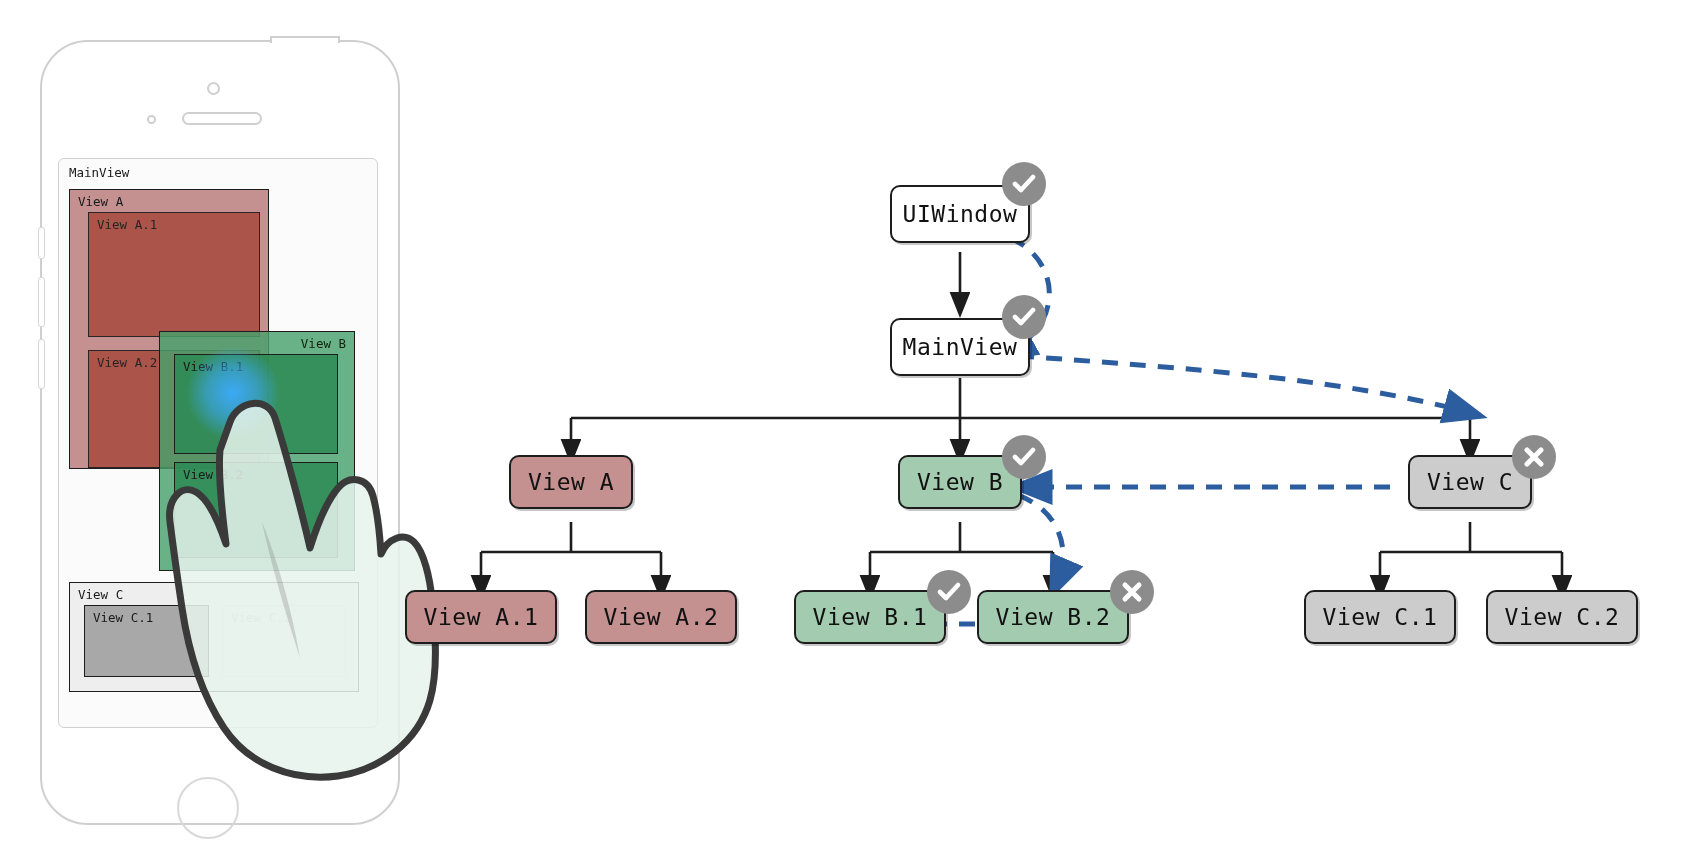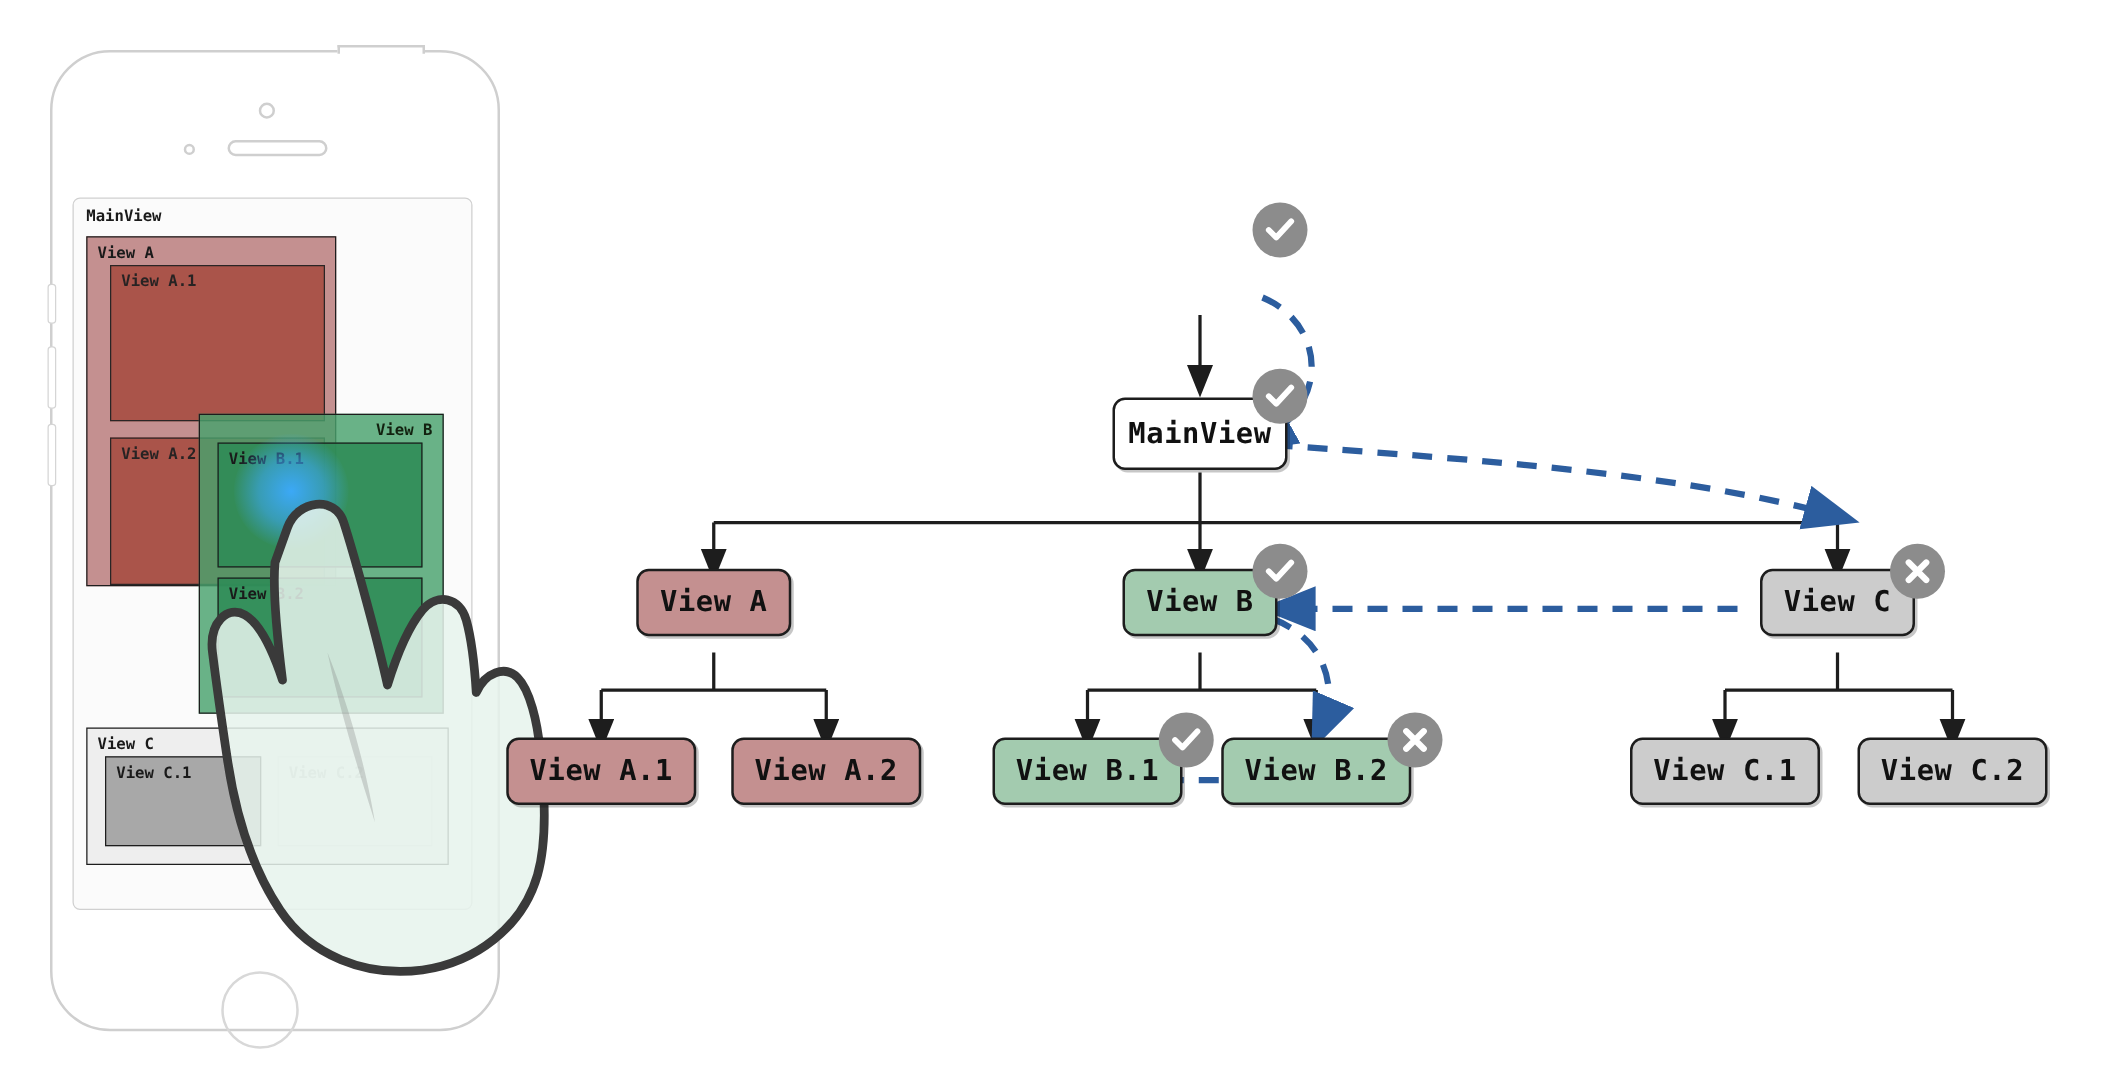--- a/index.html
+++ b/index.html
@@ -1,18 +1,18 @@
 <!DOCTYPE html>
 <html><head>
 <meta charset="utf-8">
 <style>
   html,body{margin:0;padding:0;background:#ffffff;}
   body{width:1702px;height:866px;overflow:hidden;
        font-family:"DejaVu Sans Mono","Liberation Mono",monospace;}
-  #stage{position:relative;width:1702px;height:866px;background:#fff;font-weight:bold;}
+  #stage{position:relative;width:1702px;height:866px;background:#fff;}
 
   
   .phone{position:absolute;left:40px;top:40px;width:360px;height:785px;
          border:2px solid #cfcfcf;border-radius:48px;background:#fff;box-sizing:border-box;}
   .phone-camera{position:absolute;left:165px;top:40px;width:13px;height:13px;
                 border:2px solid #cfcfcf;border-radius:50%;box-sizing:border-box;}
   .phone-speaker{position:absolute;left:140px;top:70px;width:80px;height:13px;
                  border:2px solid #cfcfcf;border-radius:7px;box-sizing:border-box;}
   .phone-sensor{position:absolute;left:105px;top:73px;width:9px;height:9px;
                 border:2px solid #cfcfcf;border-radius:50%;box-sizing:border-box;}
@@ -195,20 +195,23 @@
 
       <g stroke="#2c5d9e" stroke-width="5" fill="none" stroke-dasharray="16 12" stroke-linecap="butt">
         <path d="M 580 238 C 628 258, 636 320, 582 350" marker-end="url(#ab)"></path>
         <path d="M 588 356 C 760 368, 920 380, 1036 412" marker-end="url(#ab)"></path>
         <path d="M 960 487 L 600 487" marker-end="url(#ab)"></path>
         <path d="M 588 495 C 632 512, 640 552, 628 580" marker-end="url(#ab)"></path>
         <path d="M 545 624 L 490 624" marker-end="url(#ab)"></path>
       </g>
     </svg>
 
+    <div class="node n-white" style="left:460px;top:185px;width:140px;height:58px;">
+      <span>UIWindow</span>
+    </div>
     <div class="badge" style="left:572px;top:162px;">
       <svg width="26" height="26" viewBox="0 0 26 26">
           <path d="M4 13 L10 19 L22 6" stroke="#fff" stroke-width="4.6" fill="none" stroke-linecap="round" stroke-linejoin="round"></path>
         </svg>
     </div>
 
     <div class="node n-white" style="left:460px;top:318px;width:140px;height:58px;">
       <span>MainView</span>
     </div>
     <div class="badge" style="left:572px;top:295px;">

